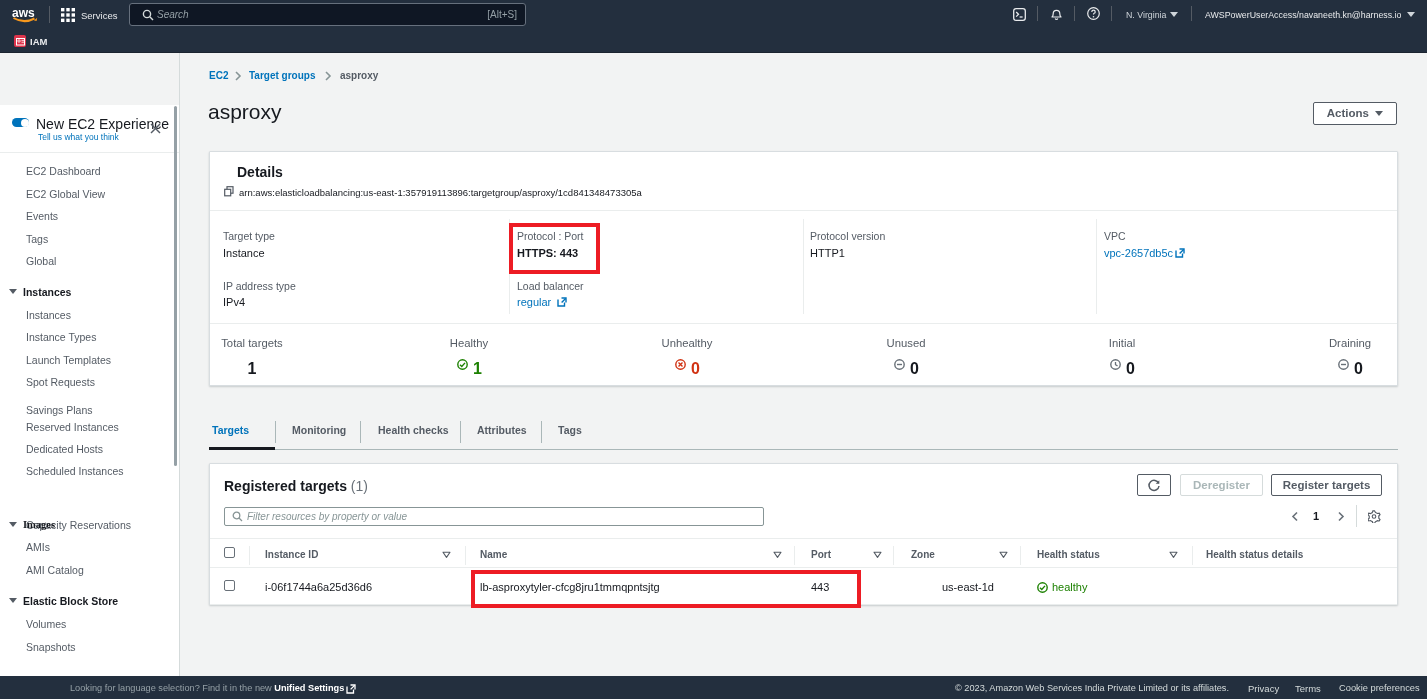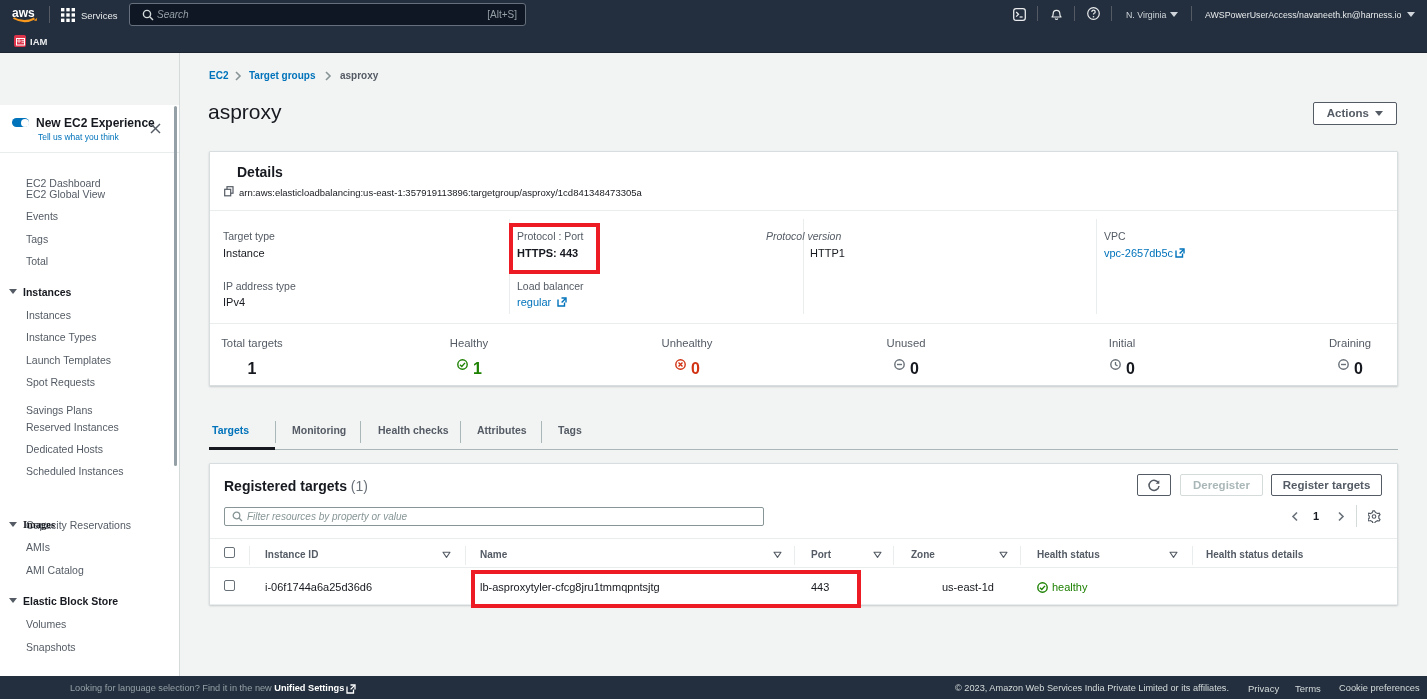--- a/index.html
+++ b/index.html
@@ -108,32 +108,32 @@
     </svg>
   </div>
   <div class="abs hdr-txt" style="left:30px;top:36px;font-weight:bold;">IAM</div>
 </div>
 
 <div id="side">
 
   <div class="abs" style="left:12px;top:13px;width:17px;height:9px;background:#0073bb;border-radius:5px;">
     <div style="position:absolute;right:0.5px;top:0.5px;width:8px;height:8px;background:#fff;border-radius:50%;"></div>
   </div>
-  <div class="abs" style="left:36px;top:11px;font-size:12px;font-weight:bold;color:#16191f;">New EC2 Experience</div>
+  <div class="abs" style="left:36px;top:11px;font-size:14px;font-weight:normal;color:#16191f;">New EC2 Experience</div>
   <div class="abs" style="left:38px;top:27px;font-size:8.5px;color:#0073bb;">Tell us what you think</div>
   <svg class="abs" style="left:150px;top:18px;" width="11" height="11" viewBox="0 0 11 11">
     <line x1="1" y1="1" x2="10" y2="10" stroke="#545b64" stroke-width="1.4"></line>
     <line x1="10" y1="1" x2="1" y2="10" stroke="#545b64" stroke-width="1.4"></line>
   </svg>
   <div class="hline" style="left:0px;top:47px;width:179px;"></div>
-  <div class="snav" style="top:72px;">EC2 Dashboard</div>
+  <div class="snav" style="top:60px;">EC2 Dashboard</div>
   <div class="snav" style="top:83px;">EC2 Global View</div>
   <div class="snav" style="top:105px;">Events</div>
   <div class="snav" style="top:128px;">Tags</div>
-  <div class="snav" style="top:150px;">Total</div>
+  <div class="snav" style="top:150px;">Global</div>
   <div class="snav-arrow" style="top:184px;"></div>
   <div class="snav-h" style="top:181px;">Instances</div>
   <div class="snav" style="top:204px;">Instances</div>
   <div class="snav" style="top:226px;">Instance Types</div>
   <div class="snav" style="top:249px;">Launch Templates</div>
   <div class="snav" style="top:271px;">Spot Requests</div>
   <div class="snav" style="top:293px;margin-top:6px;">Savings Plans</div>
   <div class="snav" style="top:316px;">Reserved Instances</div>
   <div class="snav" style="top:338px;">Dedicated Hosts</div>
   <div class="snav" style="top:360px;">Scheduled Instances</div>
@@ -187,21 +187,21 @@
   <div class="lbl" style="left:517px;top:230px;">Protocol : Port</div>
   <div class="val" style="left:517px;top:247px;font-weight:bold;">HTTPS: 443</div>
   <div class="lbl" style="left:517px;top:280px;">Load balancer</div>
   <div class="val link" style="left:517px;top:296px;">regular</div>
   <svg class="abs" style="left:557px;top:297px;" width="10" height="10" viewBox="0 0 10 10">
     <path d="M1 2.5 v6.5 h6.5 v-3.5" stroke="#0073bb" stroke-width="1.4" fill="none"></path>
     <path d="M4.5 1 h4.5 v4.5" stroke="#0073bb" stroke-width="1.4" fill="none"></path>
     <line x1="4.6" y1="5.4" x2="8.6" y2="1.4" stroke="#0073bb" stroke-width="1.4"></line>
   </svg>
 
-  <div class="lbl" style="left:766px;top:230px;font-style:italic;">Protocol version</div>
+  <div class="lbl" style="left:810px;top:230px;">Protocol version</div>
   <div class="val" style="left:810px;top:247px;">HTTP1</div>
 
   <div class="lbl" style="left:1104px;top:230px;">VPC</div>
   <div class="val link" style="left:1104px;top:247px;">vpc-2657db5c</div>
   <svg class="abs" style="left:1175px;top:248px;" width="10" height="10" viewBox="0 0 10 10">
     <path d="M1 2.5 v6.5 h6.5 v-3.5" stroke="#0073bb" stroke-width="1.4" fill="none"></path>
     <path d="M4.5 1 h4.5 v4.5" stroke="#0073bb" stroke-width="1.4" fill="none"></path>
     <line x1="4.6" y1="5.4" x2="8.6" y2="1.4" stroke="#0073bb" stroke-width="1.4"></line>
   </svg>
 

